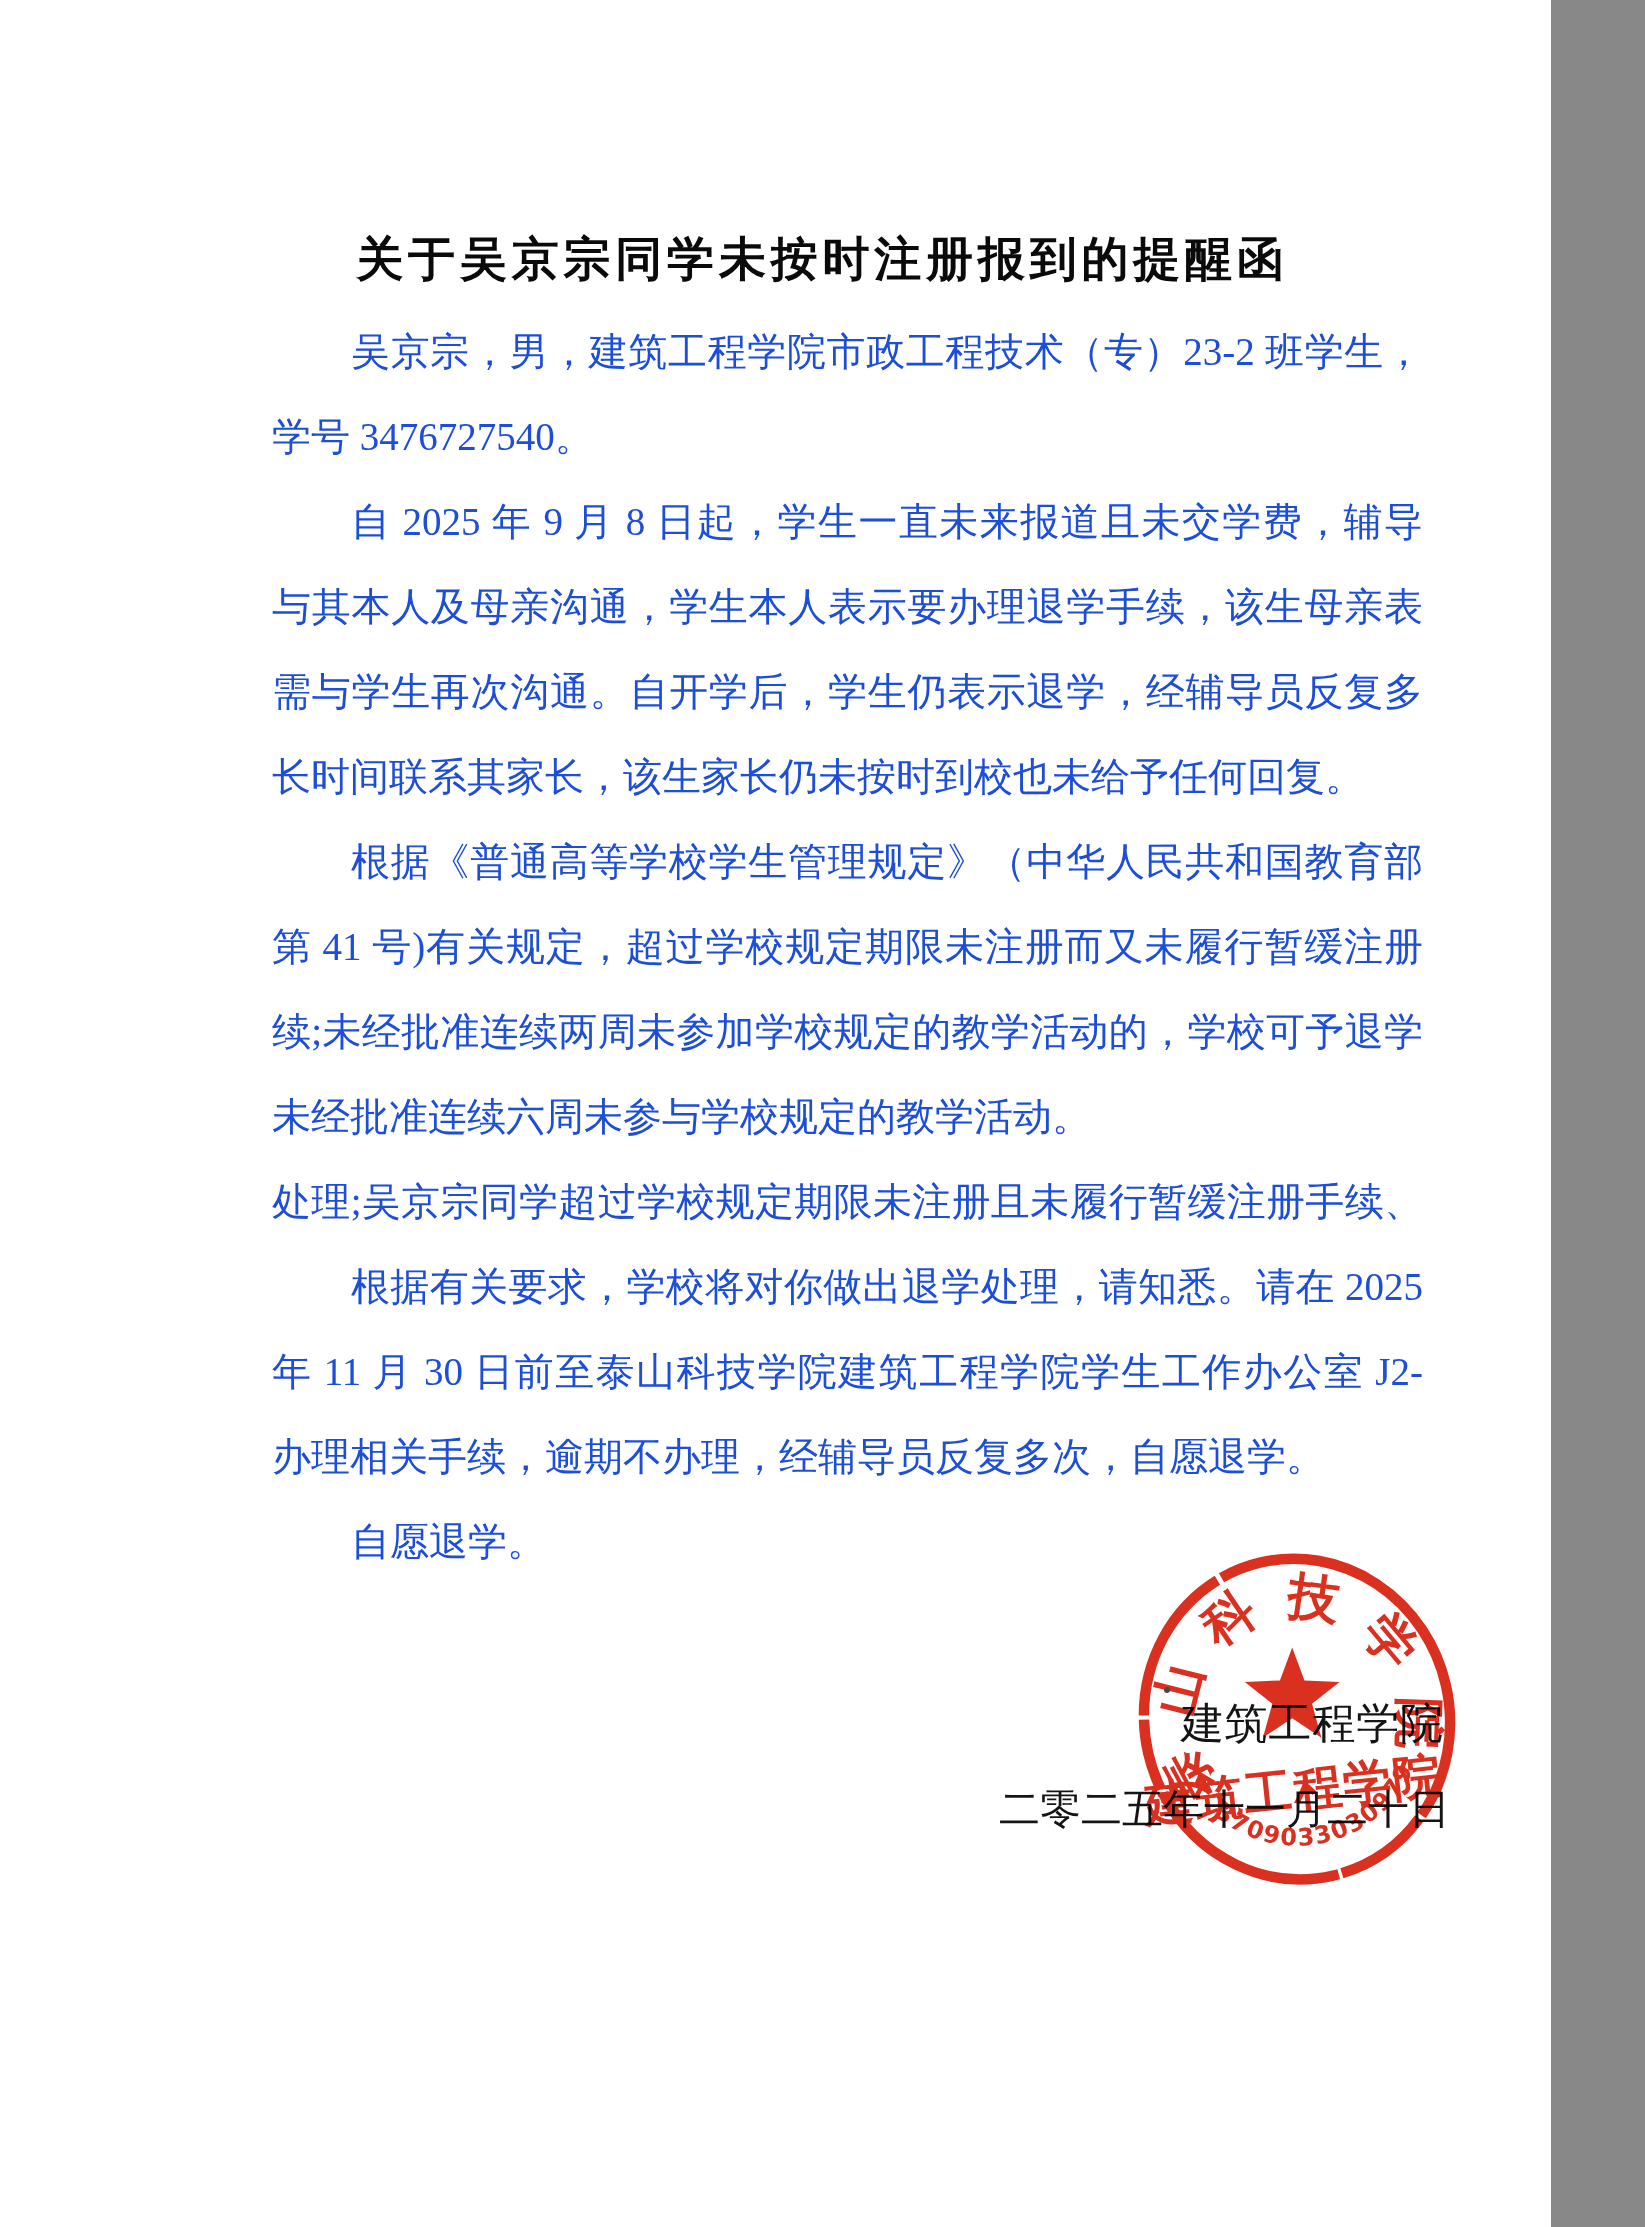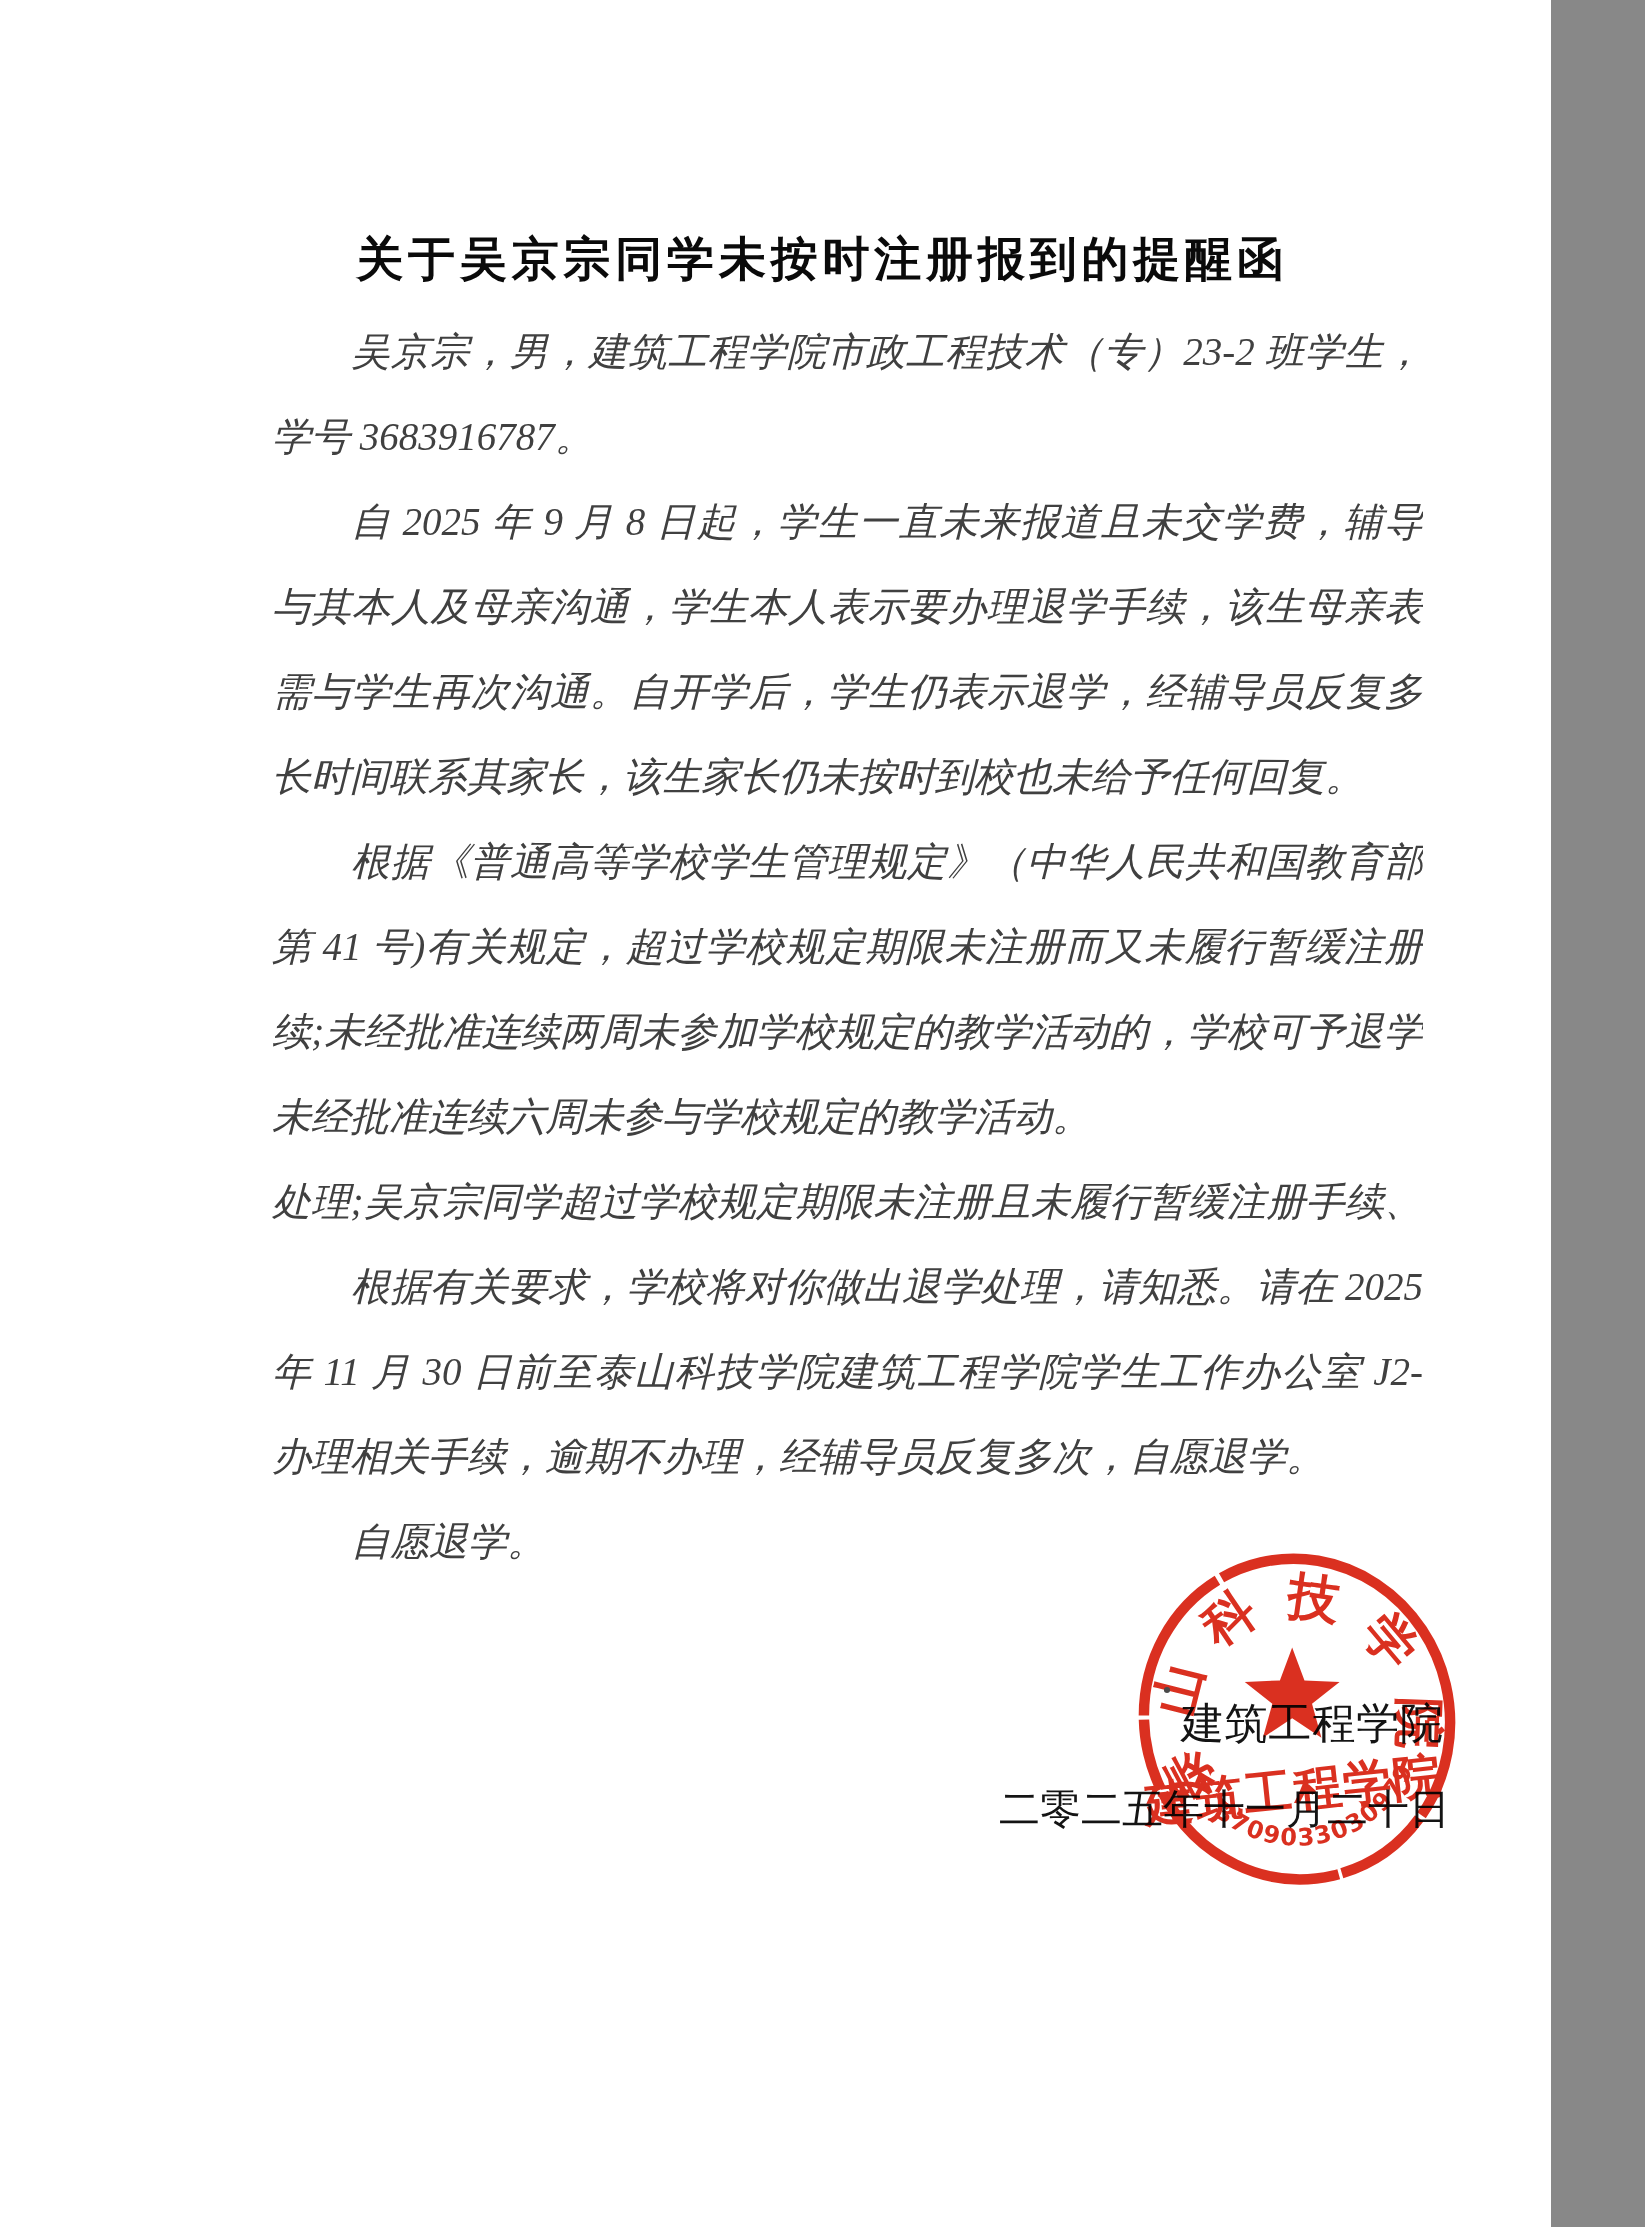--- a/index.html
+++ b/index.html
@@ -17,22 +17,21 @@
     font-family:"DejaVu Sans", sans-serif;
     font-weight:900;
     font-size:47px;
     letter-spacing:4.8px;
     color:#0a0a0a;
   }
   .bodytext{
     position:absolute;
     left:272px;top:309px;width:1151px;
     font-size:39px;
-    color:#404040;
-    font-style:italic;
+    color:#1d4ed8;
   }
   .line{
     line-height:85px;
     height:85px;
     overflow:hidden;
     text-align:justify;
     text-align-last:left;
     white-space:normal;
   }
   .j{ text-align-last:justify; }
@@ -68,21 +67,21 @@
 </style>
 </head>
 <body>
 
 <div class="page">
 
   <div class="title">关于吴京宗同学未按时注册报到的提醒函</div>
 
   <div class="bodytext">
     <div class="line j first">吴京宗，男，建筑工程学院市政工程技术（专）23-2 班学生，</div>
-    <div class="line">学号 3683916787。</div>
+    <div class="line">学号 3476727540。</div>
     <div class="line j first">自 2025 年 9 月 8 日起，学生一直未来报道且未交学费，辅导员</div>
     <div class="line j">与其本人及母亲沟通，学生本人表示要办理退学手续，该生母亲表示</div>
     <div class="line j">需与学生再次沟通。自开学后，学生仍表示退学，经辅导员反复多次、</div>
     <div class="line">长时间联系其家长，该生家长仍未按时到校也未给予任何回复。</div>
     <div class="line j first">根据《普通高等学校学生管理规定》（中华人民共和国教育部令</div>
     <div class="line j">第 41 号)有关规定，超过学校规定期限未注册而又未履行暂缓注册手</div>
     <div class="line j">续;未经批准连续两周未参加学校规定的教学活动的，学校可予退学</div>
     <div class="line">未经批准连续六周未参与学校规定的教学活动。</div>
     <div class="line j">处理;吴京宗同学超过学校规定期限未注册且未履行暂缓注册手续、</div>
     <div class="line j first">根据有关要求，学校将对你做出退学处理，请知悉。请在 2025</div>

